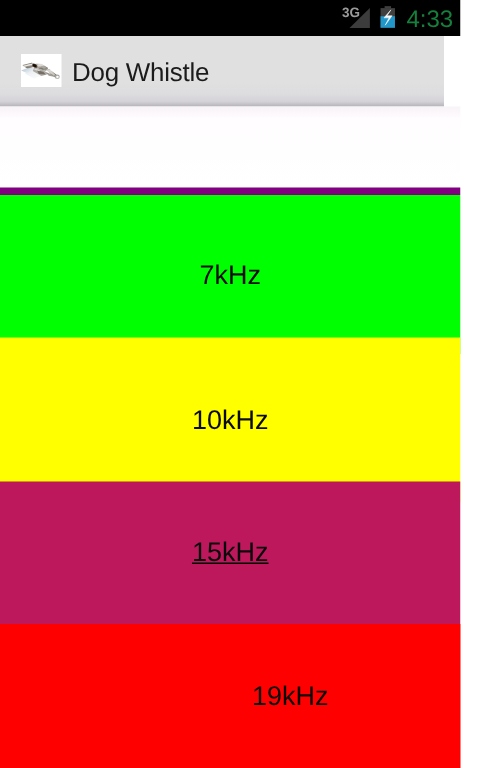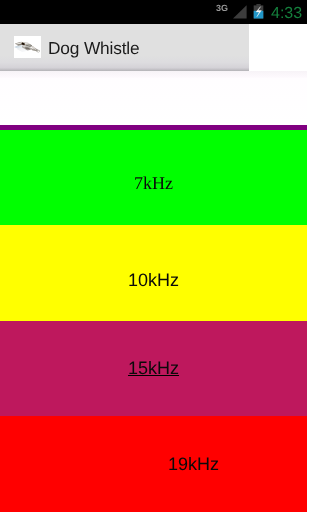--- a/index.html
+++ b/index.html
@@ -3,42 +3,42 @@
 <meta charset="utf-8">
 <style>
   html,body{margin:0;padding:0;}
   body{width:307px;height:512px;overflow:hidden;background:#fff;
        font-family:"Liberation Sans",sans-serif;
        -webkit-font-smoothing:antialiased;text-rendering:geometricPrecision;}
   #app{position:relative;width:307px;height:512px;overflow:hidden;}
 
   
   .statusbar{position:absolute;left:0;top:0;width:307px;height:24px;background:#000;}
-  .sb-3g{position:absolute;left:216px;top:4px;font-size:9px;line-height:9px;
+  .sb-3g{position:absolute;left:228px;top:4px;font-size:9px;line-height:9px;
          color:#9a9a9a;font-weight:bold;letter-spacing:0px;opacity:0.999;}
   .sb-signal{position:absolute;left:232px;top:4px;}
   .sb-batt{position:absolute;left:253px;top:4px;}
   .sb-time{position:absolute;left:271px;top:6px;color:#33b5e5;font-size:16px;
            line-height:16px;opacity:0.999;}
 
   
-  .titlebar{position:absolute;left:0;top:24px;width:249px;height:47px;
+  .titlebar{position:absolute;left:0;top:24px;width:296px;height:47px;
             background:linear-gradient(180deg,#e0e0e0 0%,#e0e0e0 66%,#dddcdf 82%,#d4d2d7 93%,#b4b3b7 100%);}
   .app-icon{position:absolute;left:13.5px;top:12px;width:27px;height:21.5px;
             background:#fff;overflow:hidden;}
   .app-title{position:absolute;left:48px;top:15px;font-size:17.3px;line-height:18px;
              color:#1b1b1b;letter-spacing:-0.15px;opacity:0.999;}
 
   
   .whitearea{position:absolute;left:0;top:71px;width:307px;height:54px;
              background:linear-gradient(180deg,#f7f3f7 0%,#fdf9fd 11%,#fffdff 14%,#ffffff 100%);}
   .divider{position:absolute;left:0;top:125px;width:307px;height:5px;background:#800080;}
   .band{position:absolute;left:0;width:307px;display:flex;align-items:center;justify-content:center;}
   .band-label{font-size:18px;line-height:21px;color:#0a0a0a;opacity:0.999;}
-  .b-green{top:130px;height:106px;background:#00ff00;padding-top:1px;box-sizing:border-box;font-family:Liberation Serif, serif;}
+  .b-green{top:130px;height:106px;background:#00ff00;padding-top:1px;box-sizing:border-box;}
   .b-yellow{top:225px;height:110px;background:#ffff00;}
   .b-orange{top:321px;height:95px;background:#ffa500;}
   .b-red{top:416px;height:96px;background:#ff0000;padding-left:40px;}
 </style>
 </head>
 <body>
 
 <div id="app">
 
   <div class="statusbar">

